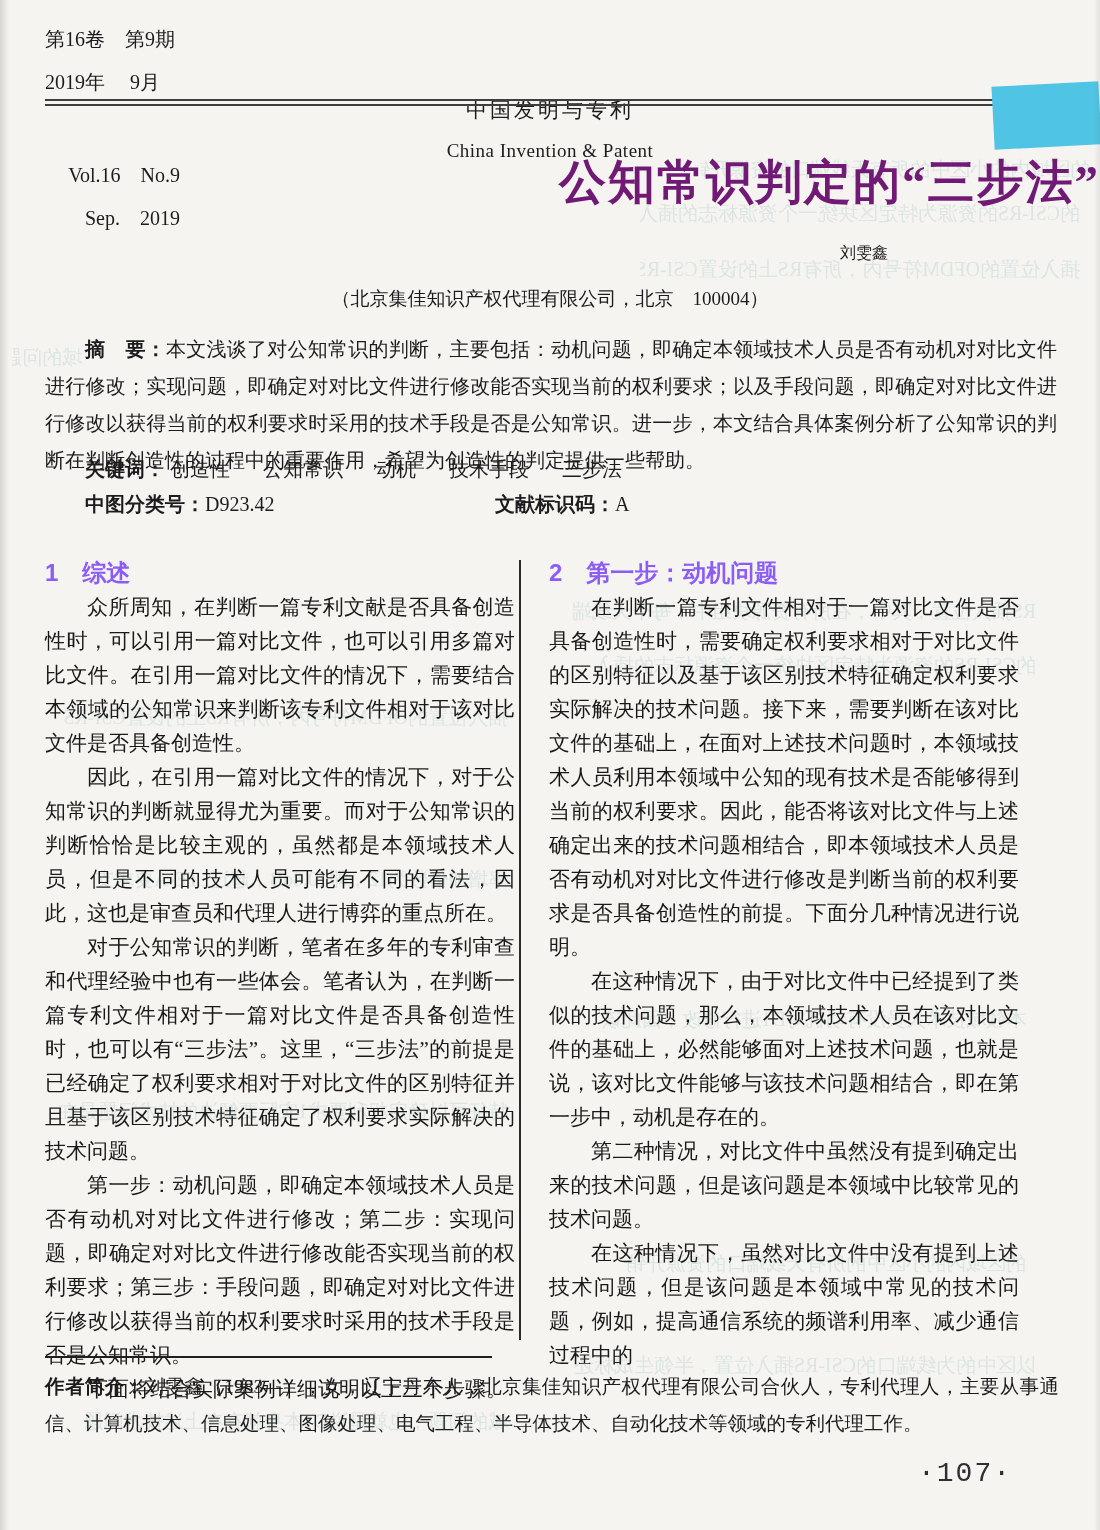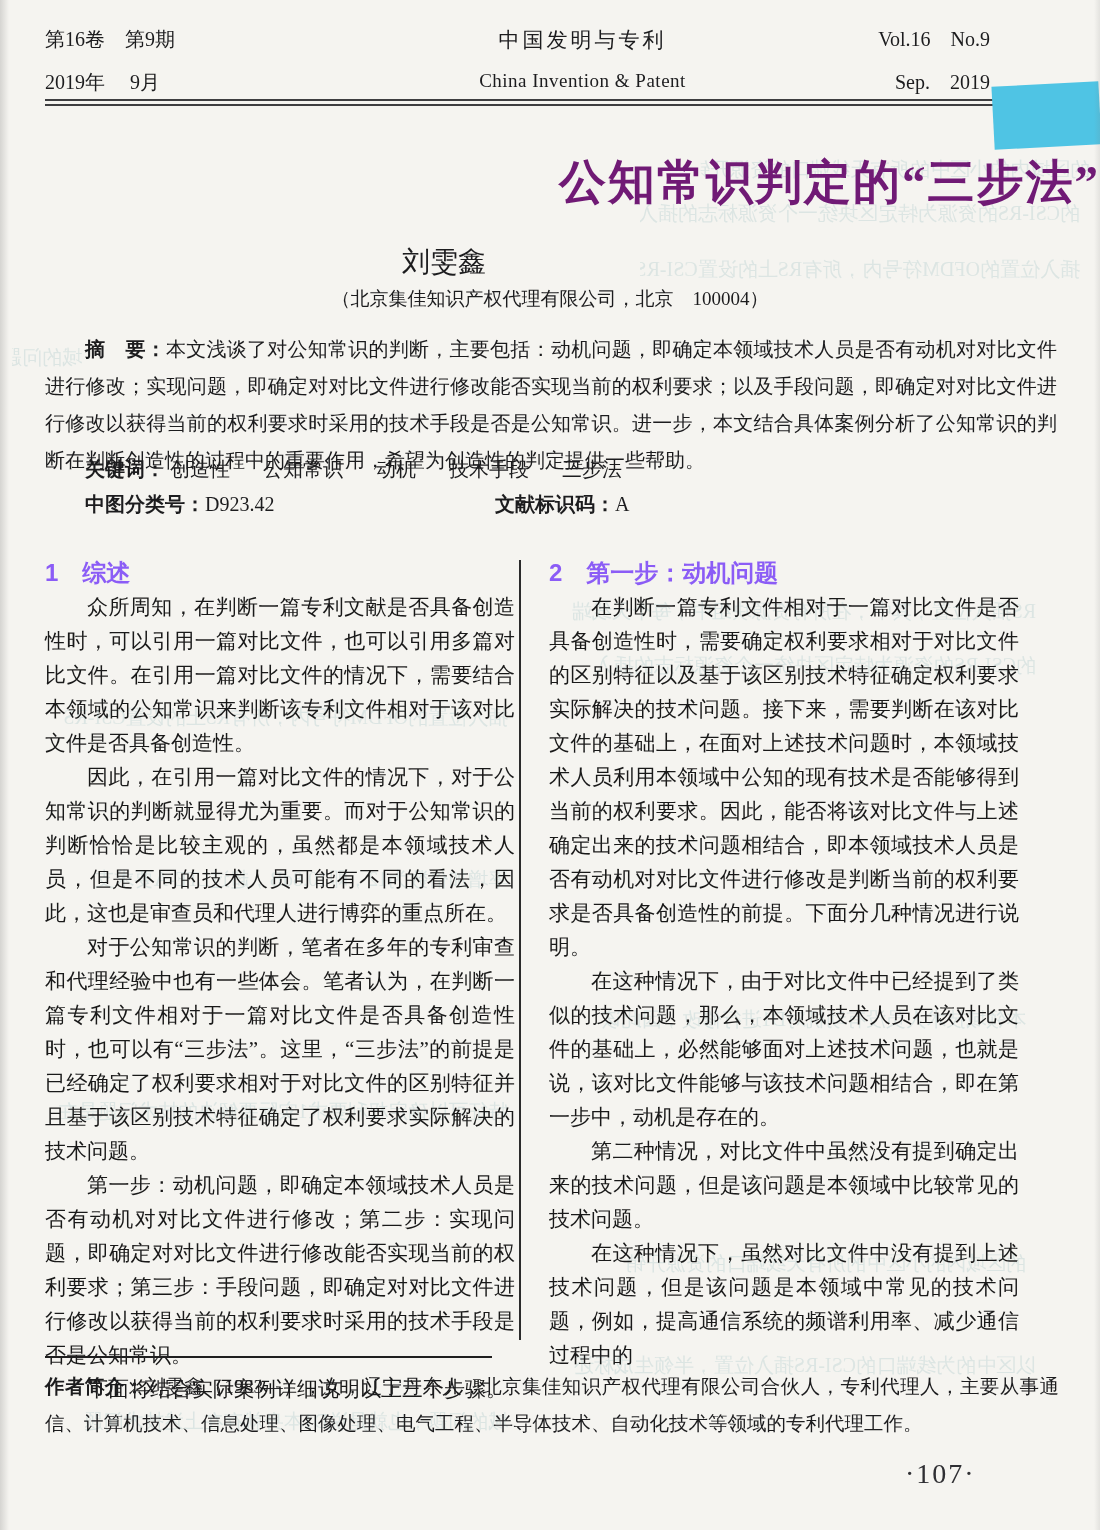--- a/index.html
+++ b/index.html
@@ -23,38 +23,38 @@
     position:absolute;
     transform:scaleX(-1);
     color:rgba(72,140,148,.14);
     font-size:20px;line-height:34px;
     filter:blur(.5px);
     white-space:nowrap;overflow:hidden;
     pointer-events:none;
   }
 
   
-  .header{position:absolute;top:26px;left:45px;width:1010px;display:flex;}
+  .header{position:absolute;top:26px;left:45px;width:1010px;display:flex;flex-direction:column;}
   .hdr-left{width:265px;text-align:left;}
   .hdr-center{flex:1;text-align:center;}
   .hdr-right{width:200px;text-align:right;padding-right:65px;box-sizing:border-box;}
   .hdr-line1{font-size:20px;margin-bottom:16px;}
   .hdr-line2{font-size:20px;}
   .hdr-center .hdr-line1{font-size:21px;letter-spacing:3px;}
   .hdr-center .hdr-line2{font-size:19px;letter-spacing:.5px;}
 
   .double-rule{position:absolute;top:99px;left:45px;width:950px;height:3px;
     border-top:2px solid #3e3e40;border-bottom:2px solid #3e3e40;}
   .corner-accent{position:absolute;left:993px;top:84px;width:107px;height:63px;
     background:#4fc4e4;transform:rotate(-3deg);}
 
   
   .article-title{position:absolute;top:141px;left:0;width:1100px;text-align:right;
     font-size:47px;font-weight:700;letter-spacing:2px;color:#701a75;margin-top:10px;}
-  .author{position:absolute;top:243px;left:0;width:888px;text-align:center;font-size:28px;}
+  .author{position:absolute;top:243px;left:0;width:888px;text-align:right;font-size:16px;}
   .affiliation{position:absolute;top:286px;left:0;width:1100px;text-align:center;font-size:19px;}
 
   
   .abstract{position:absolute;top:331px;left:45px;width:1012px;
     font-size:20px;line-height:37px;text-align:justify;text-indent:2em;}
   .label-strong{font-family:"Liberation Sans","DejaVu Sans",sans-serif;font-weight:700;}
   .keywords{position:absolute;top:452px;left:45px;width:1012px;
     font-size:20px;line-height:34px;text-indent:2em;}
   .kw{margin-right:1.4em;}
   .meta-row{position:absolute;top:487px;left:45px;width:1012px;font-size:20px;line-height:34px;text-indent:2em;}
@@ -69,23 +69,23 @@
   .col h3{
     font-family:"Liberation Sans","DejaVu Sans",sans-serif;
     font-size:24px;font-weight:700;margin:0;line-height:34px;text-align:left;color:#8b5cf6;}
   .col p{margin:0;text-indent:2em;}
   .divider{position:absolute;left:519px;top:560px;width:2px;height:780px;background:#2b2b2b;}
 
   
   .footnote-rule{position:absolute;left:45px;top:1356px;width:447px;height:2px;background:#1f1f1f;}
   .footnote{position:absolute;left:45px;top:1368px;width:1014px;
     font-size:19.5px;line-height:37px;text-align:justify;}
-  .page-number{position:absolute;top:1458px;left:905px;width:120px;
+  .page-number{position:absolute;top:1458px;left:905px;width:120px;text-align:center;
     font-size:28px;letter-spacing:2px;color:#2f2f33;
-    font-family:Liberation Serif, serif;}
+    font-family:Liberation Mono, monospace;}
 </style>
 </head>
 <body>
 
 <div class="page">
 
   <div class="ghost" style="top:152px;left:700px;width:390px;">的区域内的小区中的所有天线端口的资源开销</div>
   <div class="ghost" style="top:196px;left:640px;width:440px;">的CSI-RS的资源为特定区块统一个资源标志的插入</div>
   <div class="ghost" style="top:252px;left:640px;width:440px;">插入位置的OFDM符号内，所有RS上的设置CSI-RS</div>
   <div class="ghost" style="top:340px;left:12px;width:70px;">域的问题，也就是说D1本身就存在上述技术问题</div>

